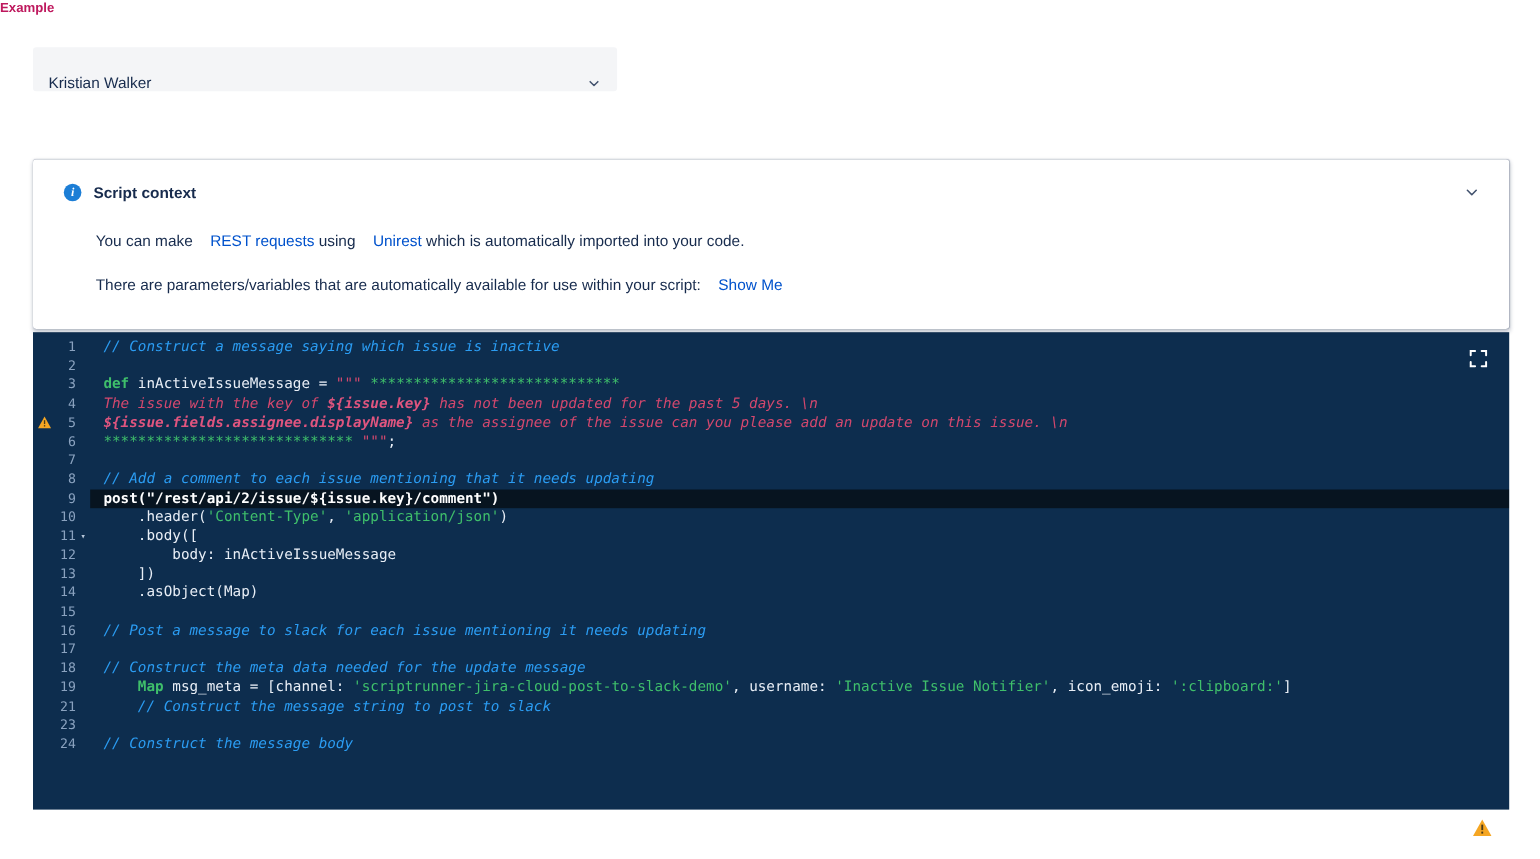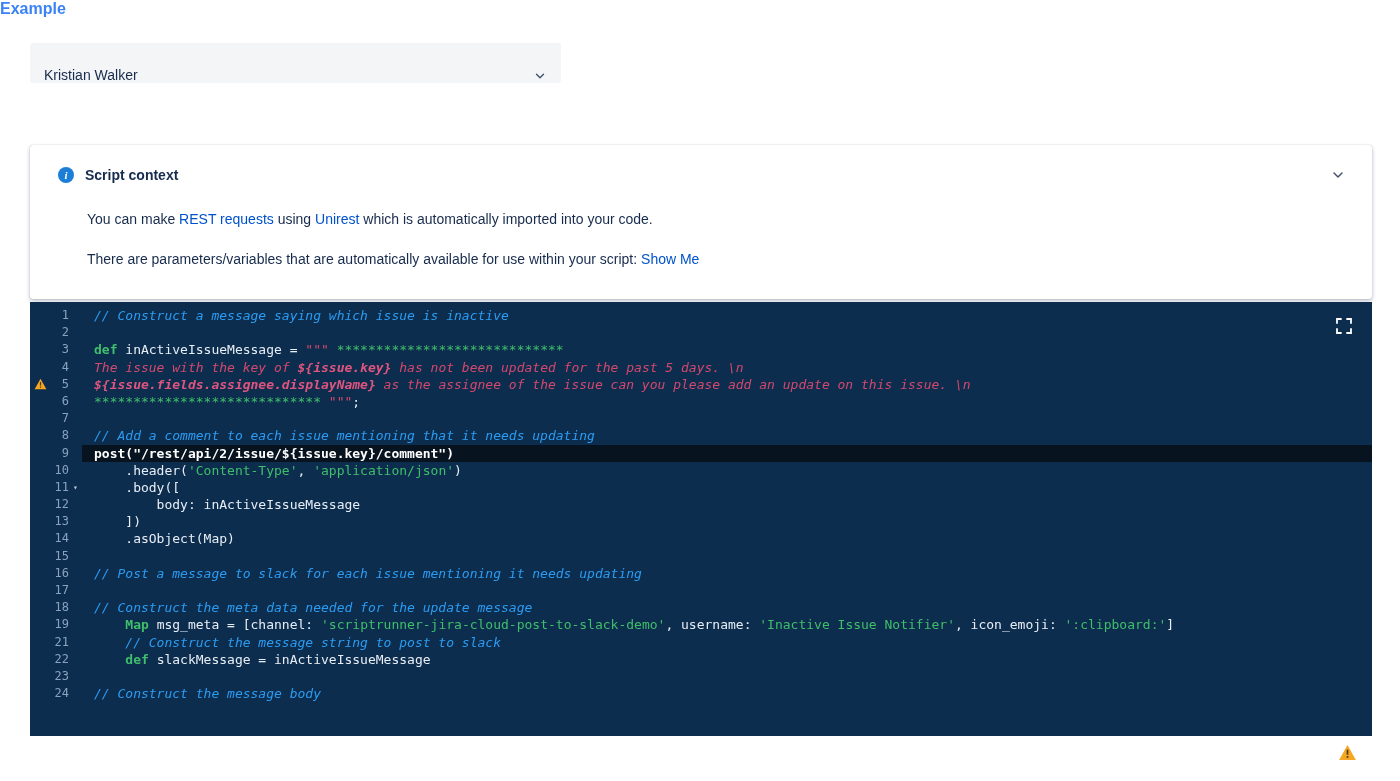--- a/index.html
+++ b/index.html
@@ -8,21 +8,21 @@
     width:1400px; height:781px; overflow:hidden; position:relative;
     background:#ffffff;
     font-family:"Liberation Sans", sans-serif;
     color:#172b4d;
   }
   .field-label {
     position:absolute; font-size:12px; font-weight:400; color:#253858;margin-top:31px;
   }
   #label-user { left:30px; top:21px; }
   #label-code { left:30px; top:117px;text-align:right; }
-  #label-bottom { left:30px; top:770px; font-size:16px; font-weight:700; color:#3b82f6; }
+  #label-bottom { left:30px; top:770px; font-size:12px; font-weight:700; color:#be185d; }
 
   
   .select-box {
     position:absolute; left:30px; top:43px; width:531px; height:40px;
     background:#f4f5f7; border-radius:3px; cursor:pointer;
     display:flex; align-items:flex-end; justify-content:space-between;
     padding:0 14px; font-size:14px; color:#172b4d;
   }
   .chev { display:flex; align-items:center; }
 
@@ -37,21 +37,21 @@
     width:16px; height:16px; border-radius:50%; background:#1c7ed6; color:#fff;
     font-size:11px; font-weight:700; font-style:italic;
     display:flex; align-items:center; justify-content:center;
     font-family:"Liberation Serif", serif; flex:0 0 16px;
   }
   .card-title { font-size:14px; font-weight:700; color:#172b4d; }
   .card-chevron { position:absolute; right:26px; top:22px; cursor:pointer; }
   .card-p { position:absolute; left:57px; font-size:14px; color:#172b4d; white-space:nowrap; }
   .p1 { top:66px; }
   .p2 { top:106px; }
-  .link { color:#0052cc; cursor:pointer; text-decoration:none; }
+  .link { color:#0052cc; cursor:pointer; text-decoration:none;margin-left:12px; }
 
   
   #editor {
     position:absolute; left:30px; top:302px; width:1342px; height:434px;
     background:#0d2d4e; overflow:hidden;
     font-family:"DejaVu Sans Mono", monospace; font-size:13px;
   }
   #code-lines { padding-top:5px; }
   .code-row { display:flex; height:17.2px; line-height:17.2px; align-items:center; }
   .gutter-cell { flex:0 0 52px; display:flex; align-items:center; height:100%; }
@@ -280,28 +280,20 @@
         <div class="gutter-cell">
           <span class="gut-icon"></span>
           <span class="line-num">21</span>
           <span class="fold"></span>
         </div>
         <span class="code-text"><span class="tok-c">    // Construct the message string to post to slack</span></span>
       </div>
       <div class="code-row">
         <div class="gutter-cell">
           <span class="gut-icon"></span>
-          <span class="line-num">22</span>
-          <span class="fold"></span>
-        </div>
-        <span class="code-text"><span class="tok-p">    </span><span class="tok-k">def </span><span class="tok-p">slackMessage = inActiveIssueMessage</span></span>
-      </div>
-      <div class="code-row">
-        <div class="gutter-cell">
-          <span class="gut-icon"></span>
           <span class="line-num">23</span>
           <span class="fold"></span>
         </div>
         <span class="code-text"></span>
       </div>
       <div class="code-row">
         <div class="gutter-cell">
           <span class="gut-icon"></span>
           <span class="line-num">24</span>
           <span class="fold"></span>

